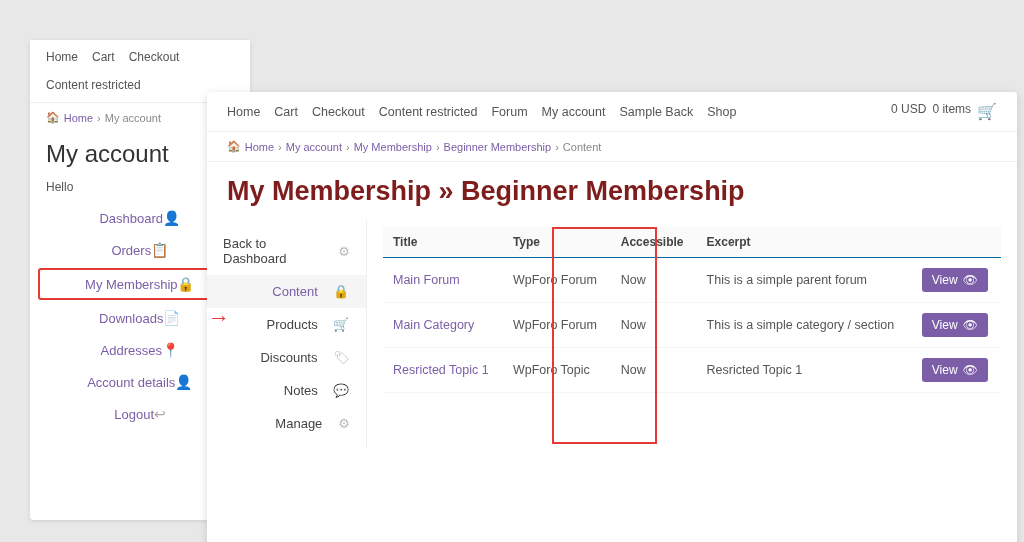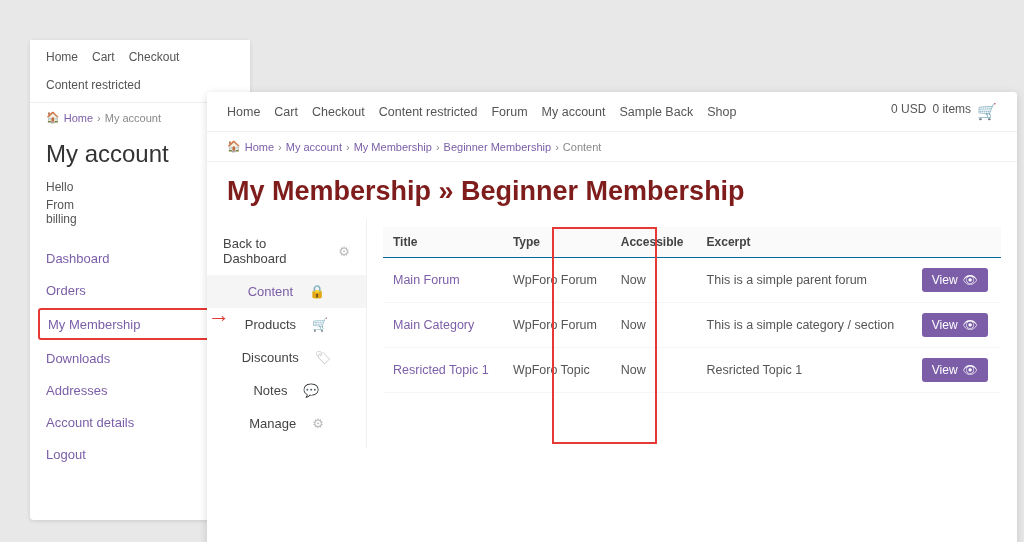--- a/index.html
+++ b/index.html
@@ -67,21 +67,21 @@
       font-size: 12px;
       color: #555;
       padding: 0 16px 12px;
     }
 
     
     .sidebar-nav { padding: 4px 0; }
     .sidebar-nav-item {
       display: flex;
       align-items: center;
-      justify-content: space-between;
+      justify-content: center;
       padding: 8px 16px;
       cursor: pointer;
       font-size: 13px;
     }
     .sidebar-nav-item .item-left {
       display: flex;
       align-items: center;
       gap: 8px;
     }
     .sidebar-nav-item a { color: #7b5ea7; text-decoration: none; font-size: 13px; }
@@ -168,21 +168,21 @@
     
     .left-menu {
       width: 160px;
       border-right: 1px solid #f0f0f0;
       padding: 8px 0;
       flex-shrink: 0;
     }
     .menu-item {
       display: flex;
       align-items: center;
-      justify-content: center;
+      justify-content: flex-end;
       padding: 9px 16px;
       cursor: pointer;
       font-size: 13px;
       color: #444;
       gap: 16px;
     }
     .menu-item.active { background: #f5f5f5; }
     .menu-item a { color: #7b5ea7; text-decoration: none; }
     .menu-icon { color: #bbb; font-size: 13px; }
 
@@ -256,21 +256,20 @@
     <div class="bg-breadcrumb">
       <span>🏠</span>
       <a>Home</a>
       <span>›</span>
       <span>My account</span>
     </div>
 
     <div class="bg-account-title">My account</div>
 
     <div class="bg-hello">Hello</div>
-    <div class="bg-from">From<br>billing</div>
 
     <div class="sidebar-nav">
 
       <div class="sidebar-nav-item">
         <div class="item-left">
           <a>Dashboard</a>
         </div>
         <span class="icon">👤</span>
       </div>
 

